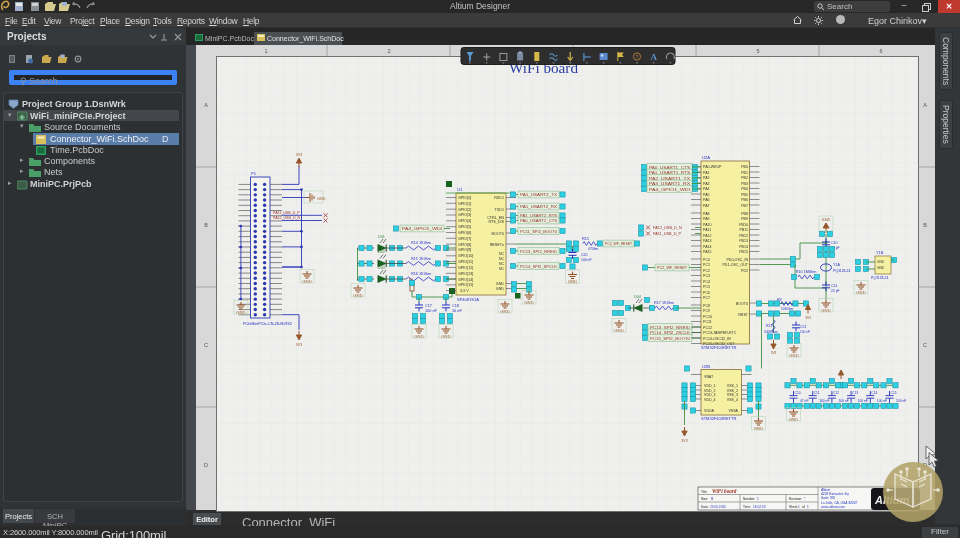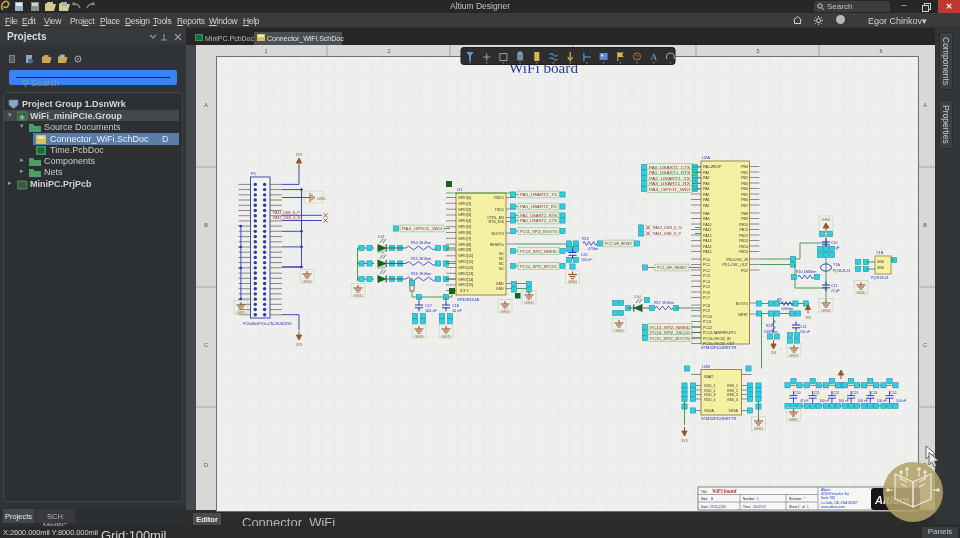--- a/index.html
+++ b/index.html
@@ -89,34 +89,34 @@
     <rect x="10" y="4.5" width="4" height="1" fill="#2f3336"></rect>
     <rect x="10" y="6.5" width="4" height="1" fill="#2f3336"></rect>
   <rect x="26" y="1" width="6" height="8" fill="#9aa4b0"></rect>
     <circle cx="30.5" cy="7" r="2.5" fill="#3f6ea5"></circle>
   <path d="M42 3 l3 -2 l3.5 0 l0 2 l3 0 l-1.5 6 l-8 0 z" fill="#caa94e"></path>
   <path d="M58 3 l3 -2 l3.5 0 l0 2 l3 0 l-1.5 6 l-8 0 z" fill="#caa94e"></path>
     <rect x="60.5" y="0.5" width="4" height="3.5" fill="#9fb0cc"></rect>
   <circle cx="78" cy="5" r="2.8" fill="none" stroke="#8f9499" stroke-width="1.2"></circle>
     <circle cx="78" cy="5" r="0.9" fill="#8f9499"></circle>
 </svg>
-<div class="abs" style="left:9px;top:70px;width:168px;height:15px;background:#222527;border:7px solid #3b82f6;border-radius:2px;color:#8f9398;font-size:9px;padding:1px 0 0 6px">⚲ Search</div>
+<div class="abs" style="left:9px;top:70px;width:168px;height:15px;background:#222527;border:5px solid #3b82f6;border-radius:2px;color:#8f9398;font-size:9px;padding:1px 0 0 6px">⚲ Search</div>
 <div class="abs" style="left:3px;top:92px;width:180px;height:410px;background:#2d3033;border:1px solid #404448;border-radius:3px"></div>
 <div class="abs" style="left:0;top:97px;width:168px;height:120px;color:#c9c9c9;font-size:9px">
   <svg class="abs" style="left:8px;top:2px" width="11" height="10">
       <path d="M1 1 h9 v5 l-4.5 3.5 L1 6 Z" fill="#8aa7c8" stroke="#5a7da8" stroke-width="0.8"></path>
     </svg>
   <div class="trow" style="left:22px;top:2px"><b style="color:#d5d5d5">Project Group 1.DsnWrk</b></div>
   <div class="abs" style="left:3px;top:13px;width:176px;height:11px;background:#43474c"></div>
   <div class="trow" style="left:8px;top:14px;color:#9a9a9a;font-size:7px">▾</div>
   <svg class="abs" style="left:17px;top:14px" width="11" height="10">
       <rect x="0" y="1" width="10" height="8" rx="1" fill="#3c5a46" stroke="#57a06e" stroke-width="0.8"></rect>
       <text x="5" y="8" font-size="7" fill="#7ec89a" text-anchor="middle">◉</text>
     </svg>
-  <div class="trow" style="left:30px;top:14px"><b style="color:#d5d5d5">WiFi_miniPCIe.Group</b></div>
+  <div class="trow" style="left:30px;top:14px"><b style="color:#d5d5d5">WiFi_miniPCIe.Project</b></div>
   <div class="trow" style="left:20px;top:25px;color:#9a9a9a;font-size:7px">▾</div>
   <svg class="abs" style="left:29px;top:26px" width="12" height="9">
       <path d="M0 1 l4 0 l1.5 2 l6.5 0 l0 6 l-12 0 Z" fill="#4a9e68"></path>
     </svg>
   <div class="trow" style="left:44px;top:25px">Source Documents</div>
   <div class="abs" style="left:33px;top:36px;width:146px;height:12px;background:#5a7ca8"></div>
   <svg class="abs" style="left:36px;top:38px" width="11" height="9">
       <rect x="0" y="0" width="10" height="9" fill="#d8c05a"></rect>
       <rect x="1.5" y="1.5" width="7" height="2" fill="#f5ecc0"></rect>
     </svg>
@@ -1296,21 +1296,21 @@
 <div class="vtab" style="top:100px">Properties</div>
 <div class="abs" id="paneltabs"></div>
 <div class="abs" style="left:3px;top:509px;width:31px;height:14px;background:#45484b;color:#e8e8e8;font-size:7.5px;text-align:center;padding-top:2.5px">Projects</div>
 <div class="abs" style="left:35px;top:509px;width:40px;height:14px;background:#37393c;color:#b5b5b5;font-size:7.5px;text-align:center;padding-top:2.5px">SCH MiniPC</div>
 <div class="abs" id="editorbar"></div>
 <div class="abs" style="left:193px;top:513px;width:28px;height:12px;background:#4a4d50;color:#f2f2f2;font-size:7.5px;font-weight:bold;text-align:center;padding-top:1.5px">Editor</div>
 <div class="abs" style="left:242px;top:514.5px;color:#b5b5b5;font-size:13px">Connector_WiFi</div>
 <div class="abs" id="statusbar"></div>
 <div class="abs" style="left:3px;top:528px;color:#d2d2d2;font-size:7.5px;letter-spacing:-0.1px">X:2600.000mil Y:8000.000mil</div>
 <div class="abs" style="left:101px;top:528px;color:#d2d2d2;font-size:13px;letter-spacing:-0.1px">Grid:100mil</div>
-<div class="abs" style="left:922px;top:527px;width:36px;height:11px;background:#3c3f42;color:#c8c8c8;font-size:8px;text-align:center">Panels</div>
+<div class="abs" style="left:922px;top:527px;width:36px;height:11px;background:#3c3f42;color:#c8c8c8;font-size:8px;text-align:center">Filter</div>
 <svg class="abs" style="left:873px;top:452px" width="87" height="80" viewBox="873 452 87 80">
 <g opacity="0.87">
       <circle cx="913" cy="492" r="30" fill="#b2a267"></circle>
     </g>
 <g opacity="0.85" stroke="#f2efe4" stroke-width="1.3" fill="none">
 <path d="M913 507 L895 499 L895 474 L913 482 Z" fill="rgba(255,255,255,0.10)"></path>
 <path d="M913 507 L931 499 L931 474 L913 482 Z" fill="rgba(255,255,255,0.10)"></path>
       <path d="M901 479 l6 3 M901 484 l6 3 M919 482 l6 -3 M919 487 l6 -3"></path>
 <path d="M901 474 v6"></path>
       <path d="M907 471 v6"></path>

